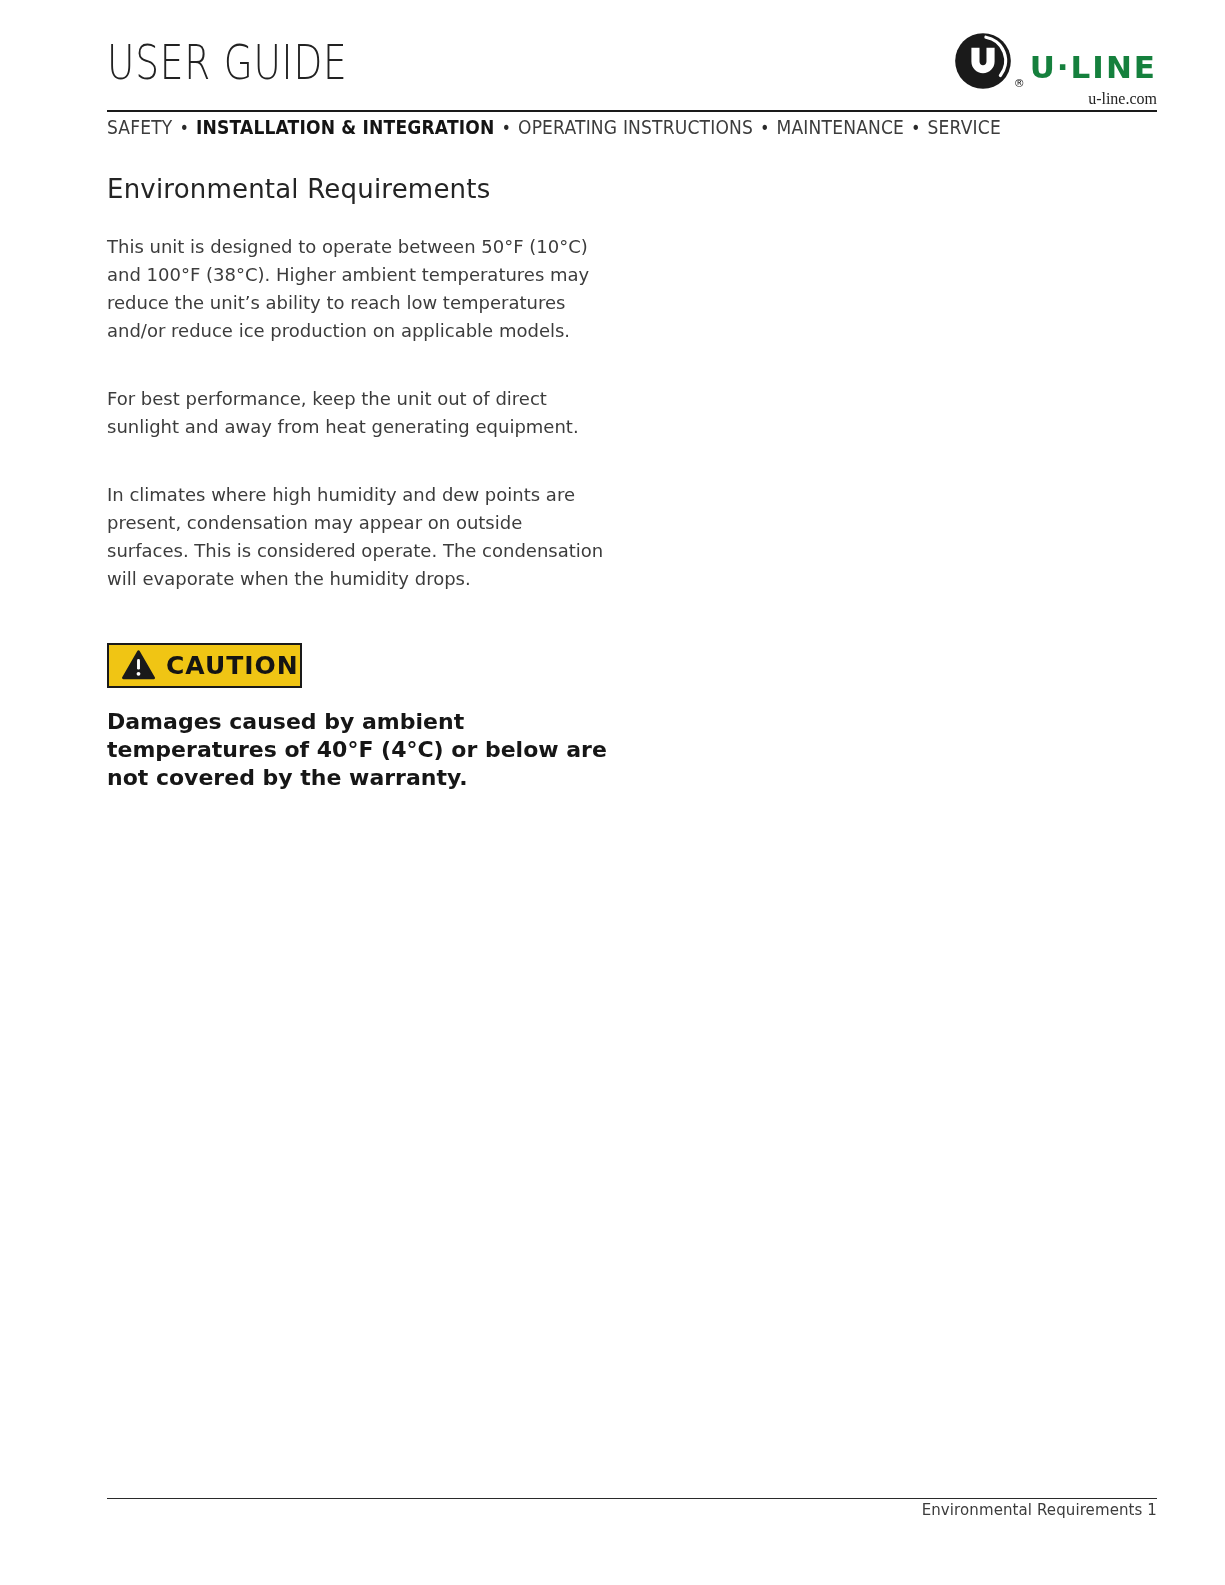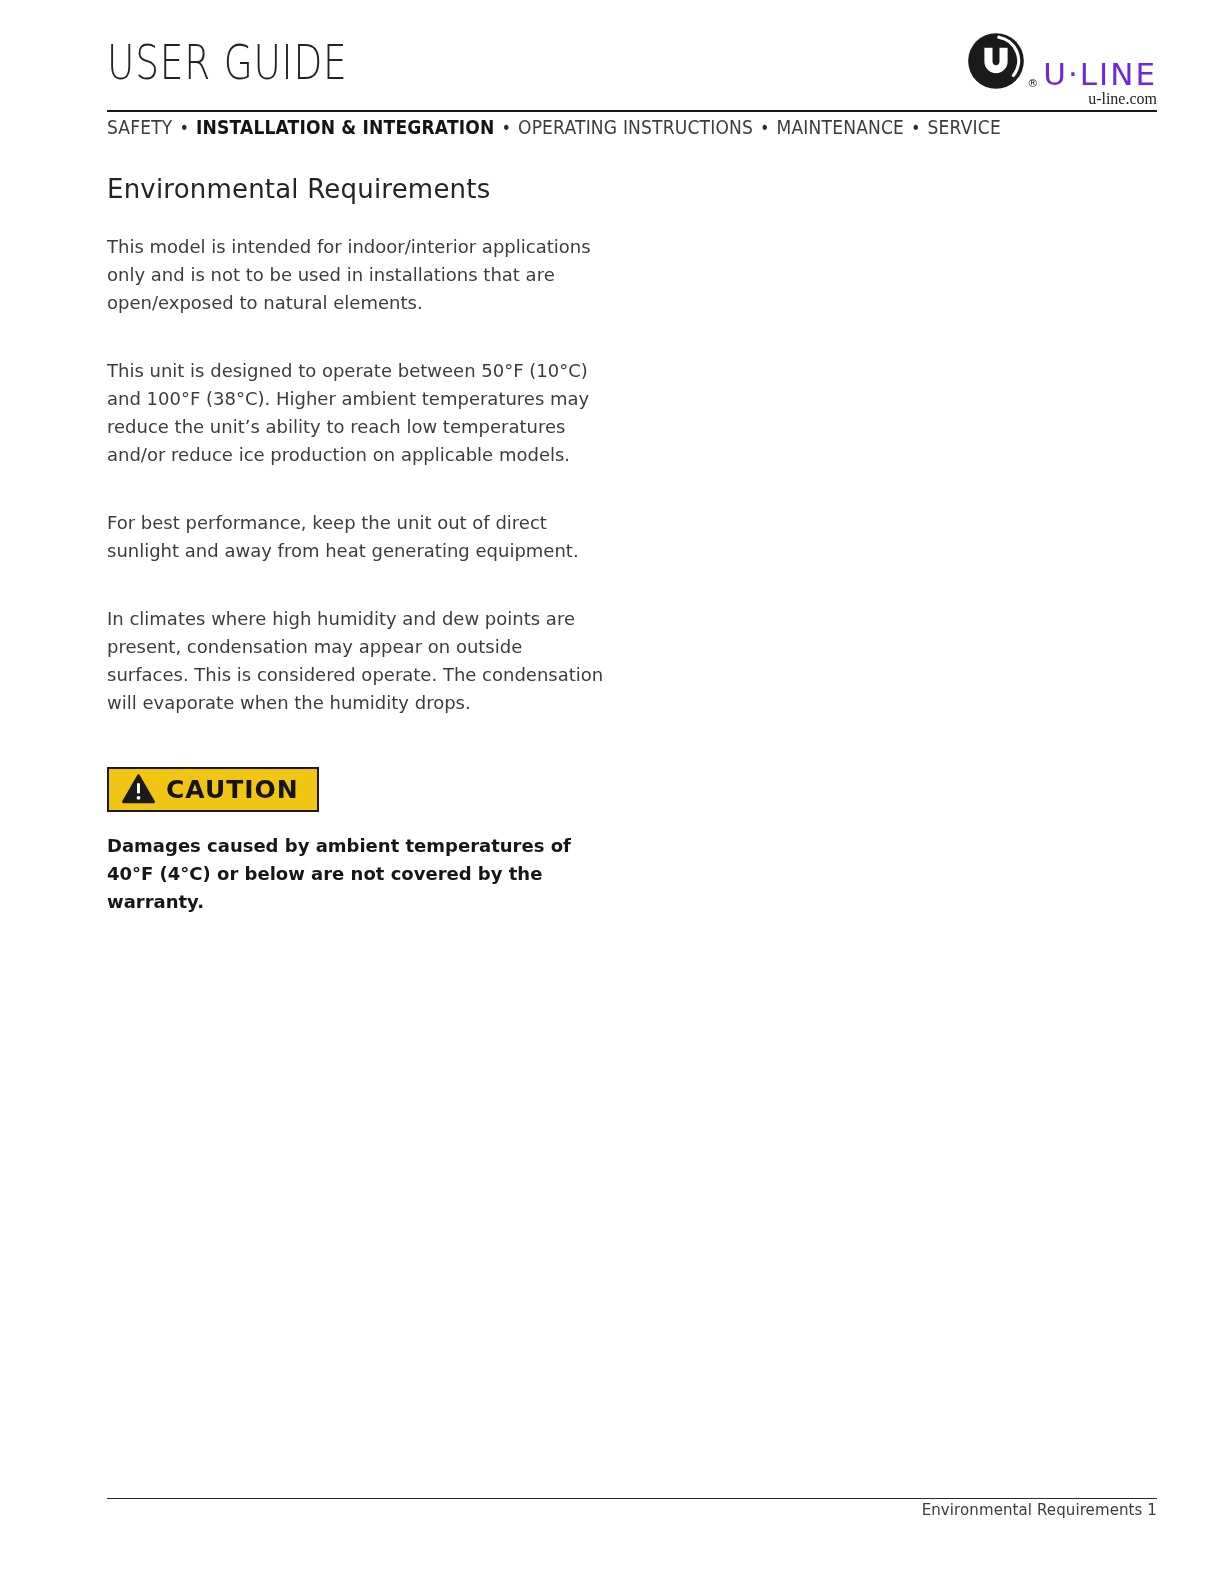--- a/index.html
+++ b/index.html
@@ -26,22 +26,22 @@
     letter-spacing: 1px;
     transform: scaleX(0.78);
     transform-origin: left top;
     white-space: nowrap;
   }
   .logo { display: flex; flex-direction: column; align-items: flex-end; }
   .logo-row { display: flex; align-items: flex-end; }
   .emblem { width: 58px; height: 58px; display: block; }
   .reg-mark { font-size: 11px; color: #1a1a1a; margin: 0 5px 1px 2px; line-height: 1; }
   .wordmark {
-    font-size: 31px; font-weight: 400; letter-spacing: 2px;
-    color: #6d28d9; line-height: 1; white-space: nowrap;
+    font-size: 31px; font-weight: 700; letter-spacing: 2px;
+    color: #15803d; line-height: 1; margin-bottom: 7px; white-space: nowrap;
   }
   .website { font-size: 16px; color: #222222; line-height: 16px; margin-top: 1px; font-family: Liberation Serif, serif; }
 
   .header-rule { border: none; border-top: 2px solid #1a1a1a; margin: 2px 0 0 0; }
 
   
   .nav { overflow: hidden; margin-top: 3px; height: 24px; }
   .nav-inner {
     white-space: nowrap; font-size: 19px; line-height: 24px;
     transform: scaleX(0.90); transform-origin: left top; color: #3c3c3c;
@@ -53,35 +53,35 @@
   
   .content { width: 502px; }
   .section-heading {
     font-size: 26px; font-weight: 500; color: #242424;
     margin: 36px 0 28px 0; line-height: 1.15; letter-spacing: 0.2px;
   }
   .content p.body-par { font-size: 18px; line-height: 28px; margin: 0 0 40px 0; color: #3c3c3c; }
 
   
   .caution-box {
-    width: 212px; height: 45px;
+    width: 195px; height: 45px;
     background: #F0C514;
     border: 2px solid #1a1a1a;
     display: flex; align-items: center;
     padding: 0 13px; gap: 11px;
     margin: 50px 0 0 0;
   }
   .caution-icon { width: 33px; height: 30px; flex: 0 0 auto; display: block; }
   .caution-label {
     font-size: 25px; font-weight: bold; color: #141414;
     letter-spacing: 1px; line-height: 1; white-space: nowrap;
   }
 
   .warning-text {
-    font-size: 18px; line-height: 28px; font-weight: bold;
+    font-size: 22px; line-height: 28px; font-weight: bold;
     color: #161616; margin: 20px 0 0 0; width: 502px;
   }
 
   
   .footer { position: absolute; left: 107px; right: 68px; top: 1498px; }
   .footer-rule { border: none; border-top: 1.5px solid #2a2a2a; margin: 0; }
   .footer-text {
     text-align: right; font-size: 15px; color: #3c3c3c;
     margin-top: 2px; letter-spacing: 0.1px;
   }
@@ -112,21 +112,20 @@
 
   <nav class="nav">
     <div class="nav-inner">
       <span class="nav-item">SAFETY</span><span class="nav-sep">•</span><span class="nav-item emph">INSTALLATION &amp; INTEGRATION</span><span class="nav-sep">•</span><span class="nav-item">OPERATING INSTRUCTIONS</span><span class="nav-sep">•</span><span class="nav-item">MAINTENANCE</span><span class="nav-sep">•</span><span class="nav-item">SERVICE</span>
     </div>
   </nav>
 
   <main class="content">
     <h2 class="section-heading">Environmental Requirements</h2>
 
-    <p class="body-par">This model is intended for indoor/interior applications only and is not to be used in installations that are open/exposed to natural elements.</p>
     <p class="body-par">This unit is designed to operate between 50°F (10°C) and 100°F (38°C). Higher ambient temperatures may reduce the unit’s ability to reach low temperatures and/or reduce ice production on applicable models.</p>
     <p class="body-par">For best performance, keep the unit out of direct sunlight and away from heat generating equipment.</p>
     <p class="body-par">In climates where high humidity and dew points are present, condensation may appear on outside surfaces. This is considered operate. The condensation will evaporate when the humidity drops.</p>
 
     <div class="caution-box">
       <svg class="caution-icon" viewBox="0 0 36 32" aria-hidden="true">
         <path d="M18 1.5 L34.5 30 H1.5 Z" fill="#1a1a1a" stroke="#1a1a1a" stroke-width="3" stroke-linejoin="round"></path>
         <rect x="16.4" y="9.5" width="3.2" height="11.5" rx="1.5" fill="#ffffff"></rect>
         <circle cx="18" cy="25.6" r="2.1" fill="#ffffff"></circle>
       </svg>

